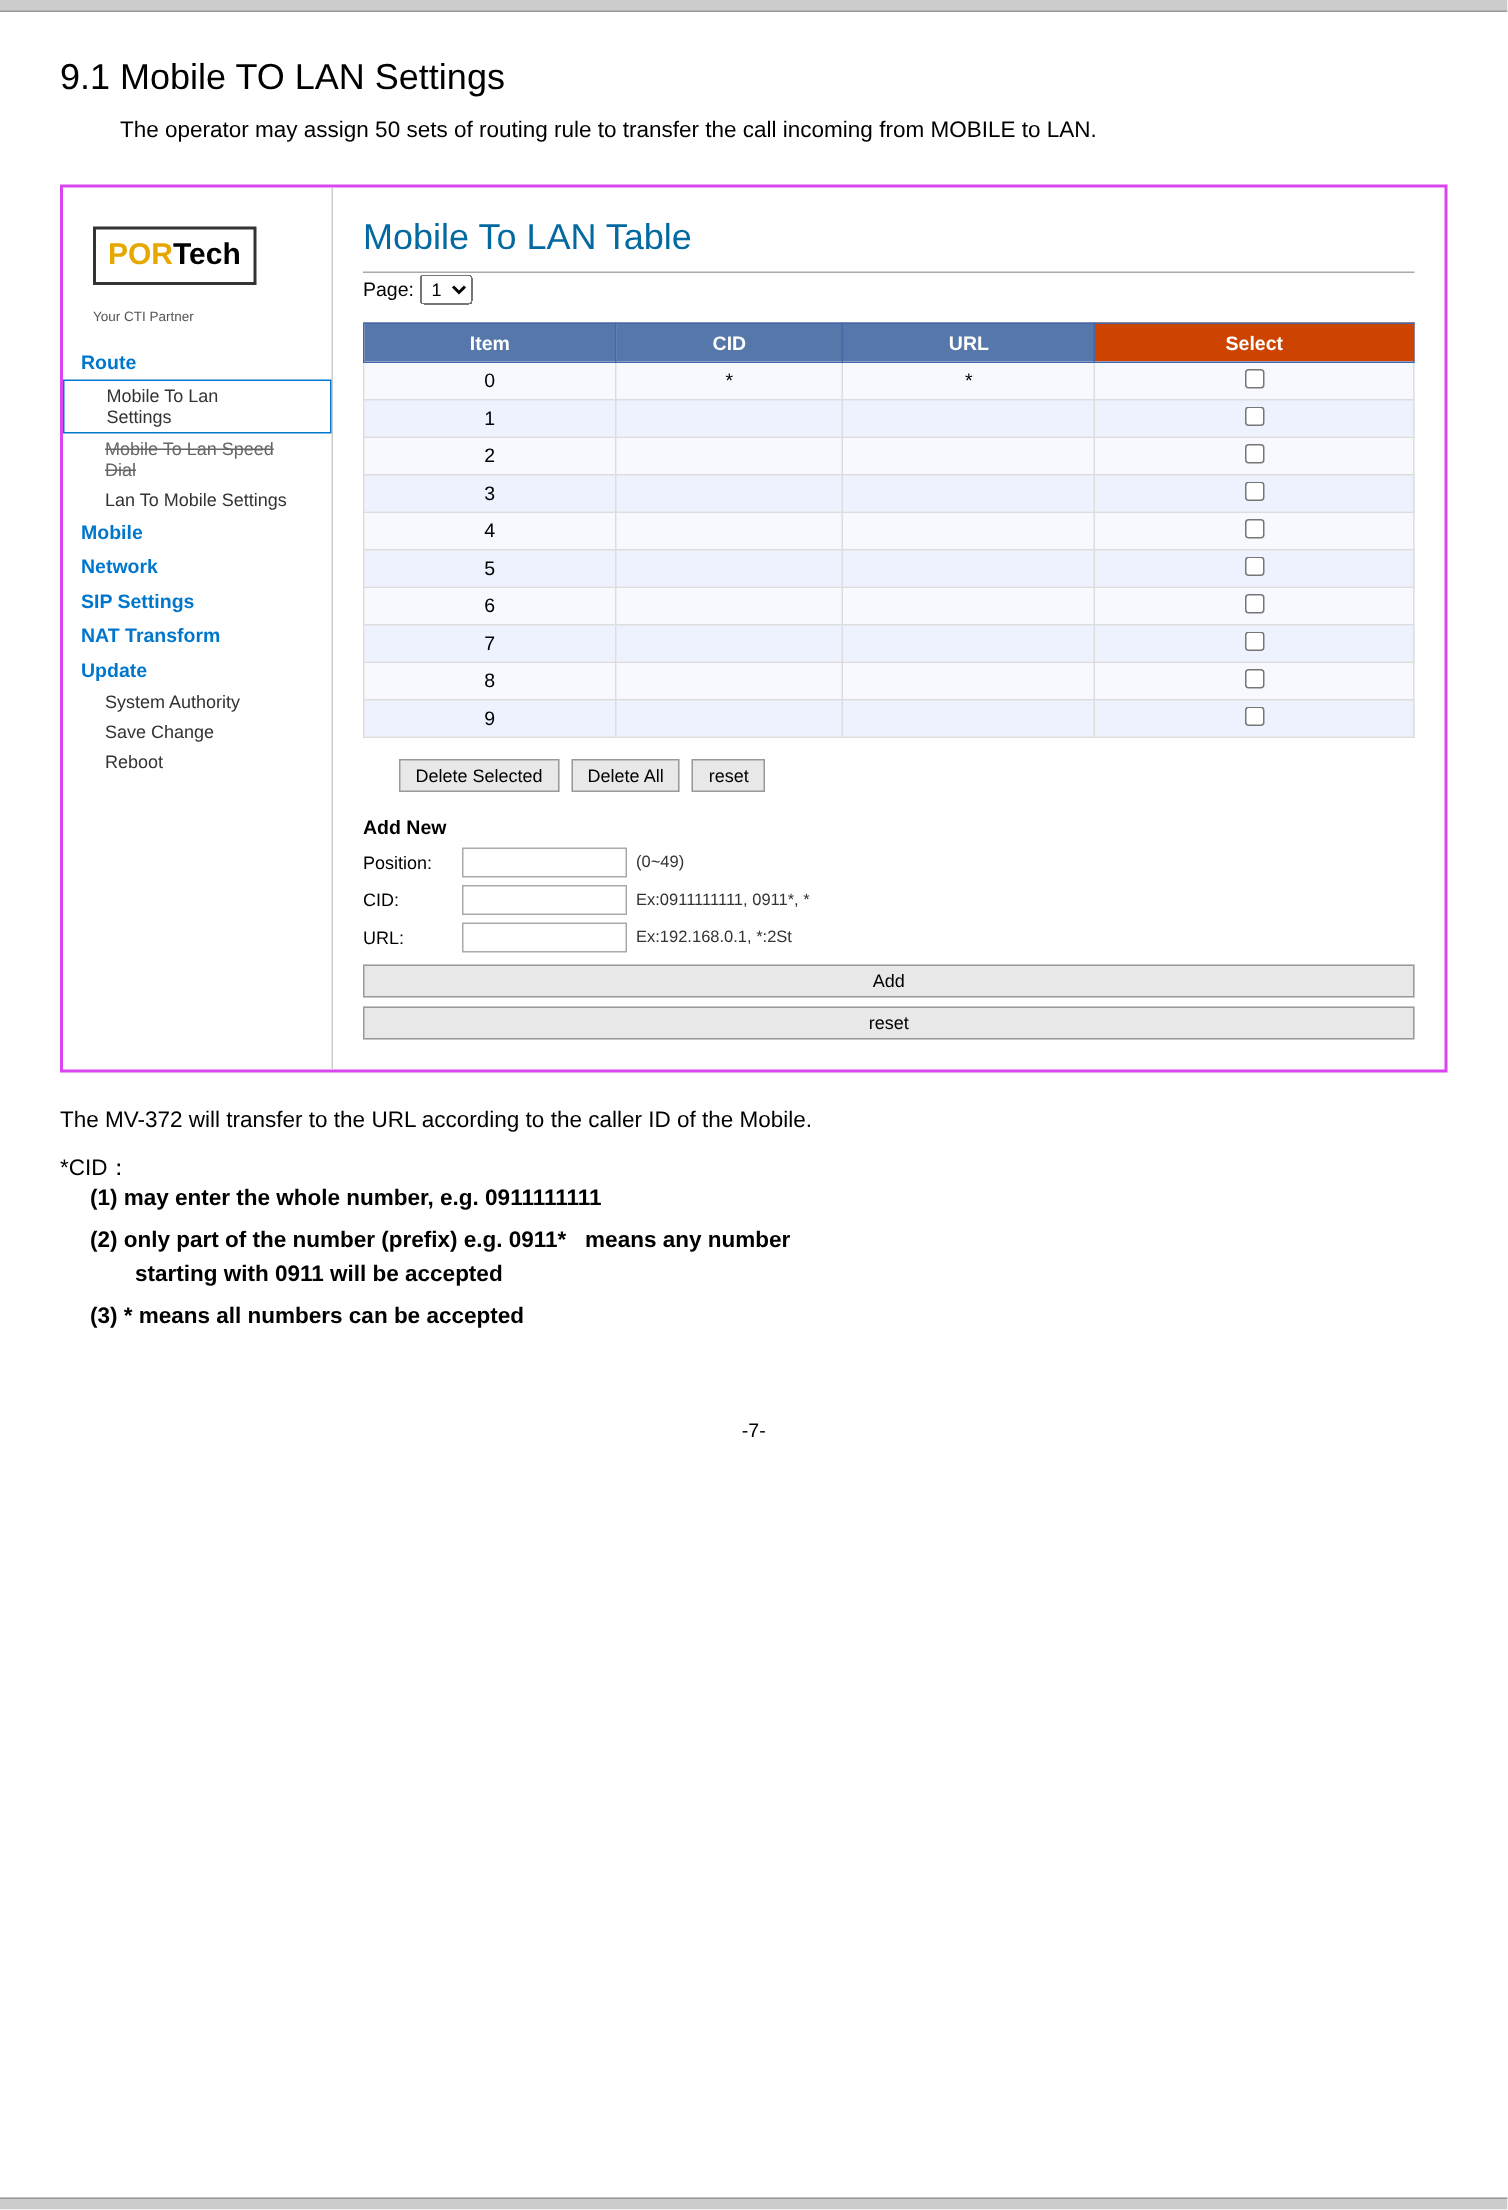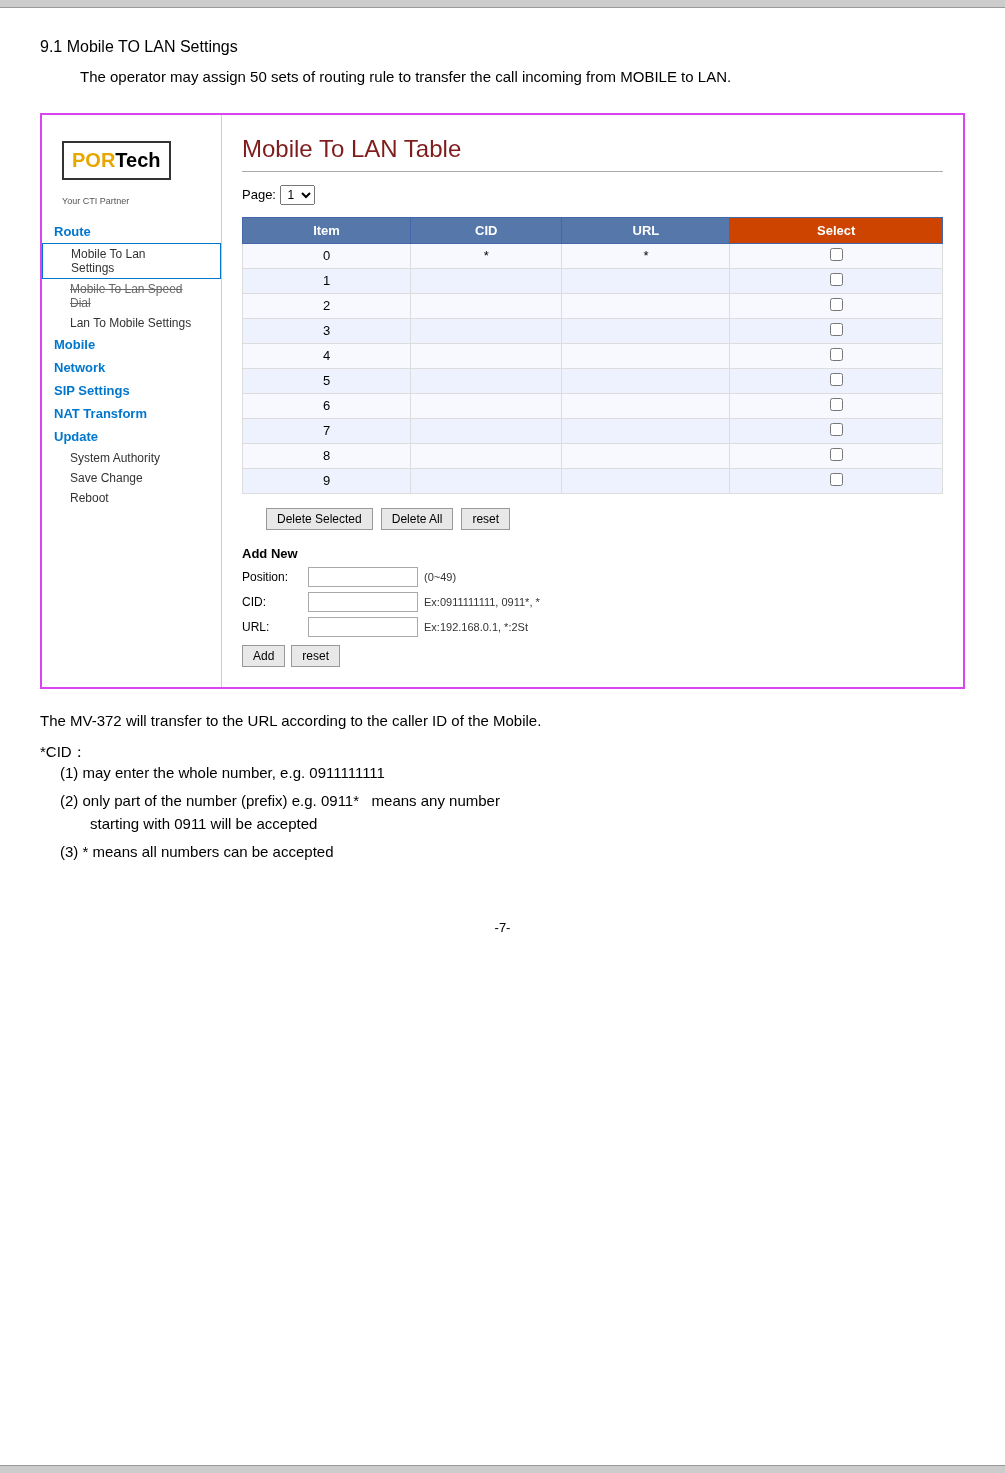--- a/index.html
+++ b/index.html
@@ -26,21 +26,21 @@
       bottom: 0;
       left: 0;
       right: 0;
     }
 
     .page-wrapper {
       padding: 30px 40px 40px 40px;
     }
 
     h2.section-title {
-      font-size: 16px;
+      font-size: 24px;
       font-weight: normal;
       margin-bottom: 10px;
     }
 
     .intro-text {
       margin-left: 40px;
       font-size: 15px;
       line-height: 1.5;
       margin-bottom: 24px;
     }
@@ -105,22 +105,22 @@
     }
 
     
     .main-content {
       flex: 1;
       padding: 20px 20px 20px 20px;
     }
 
     .main-title {
       font-size: 24px;
-      color: #7f1d1d;
-      margin-bottom: 13px;
+      color: #0369a1;
+      margin-bottom: 1px;
       padding-bottom: 8px;
       border-bottom: 1px solid #aaa;
     }
 
     .page-selector {
       margin-bottom: 12px;
       font-size: 13px;
     }
     .page-selector select {
       font-size: 12px;
@@ -198,40 +198,42 @@
     }
     .add-row .hint {
       font-size: 11px;
       color: #333;
     }
 
     .add-buttons {
       display: flex;
       gap: 6px;
       margin-top: 8px;
+      flex-direction: column;
     }
 
     
     .body-text {
       font-size: 15px;
       margin-top: 10px;
       margin-bottom: 10px;
       line-height: 1.6;
     }
     .cid-section {
       font-size: 15px;
       margin-bottom: 6px;
     }
     .cid-list {
       list-style: none;
       margin-left: 20px;
     }
     .cid-list li {
       margin-bottom: 6px;
       line-height: 1.5;
+      font-weight: bold;
     }
     .cid-list li span.indent {
       display: inline-block;
       margin-left: 30px;
     }
 
     .page-number {
       text-align: center;
       font-size: 13px;
       padding: 10px;

